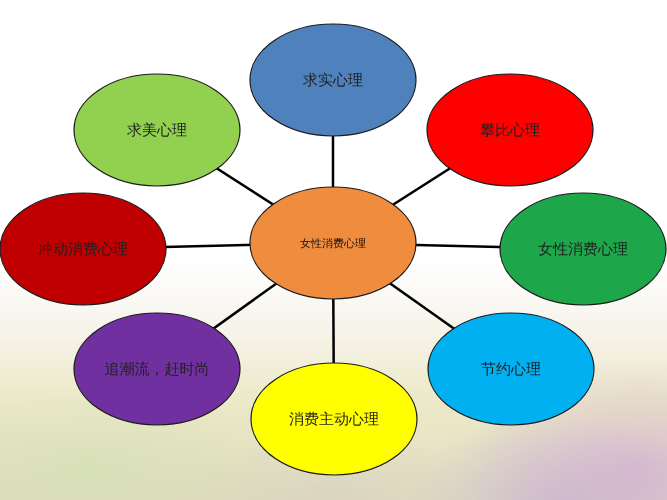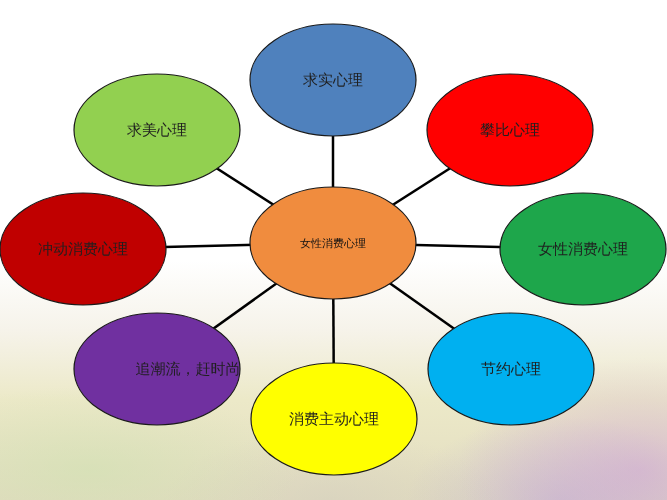--- a/index.html
+++ b/index.html
@@ -52,16 +52,16 @@
     </g>
 </svg>
 
 <div id="labels">
   <div class="label center" style="left: 333px; top: 243px;">女性消费心理</div>
   <div class="label" style="left: 333px; top: 80px;">求实心理</div>
   <div class="label" style="left: 510px; top: 130px;">攀比心理</div>
   <div class="label" style="left: 583px; top: 249px;">女性消费心理</div>
   <div class="label" style="left: 511px; top: 369px;">节约心理</div>
   <div class="label" style="left: 334px; top: 419px;">消费主动心理</div>
-  <div class="label" style="left: 157px; top: 369px; margin-left: 31px;">追潮流，赶时尚</div>
+  <div class="label" style="left: 157px; top: 369px;">追潮流，赶时尚</div>
   <div class="label" style="left: 83px; top: 249px; font-family: Liberation Mono, monospace;">冲动消费心理</div>
   <div class="label" style="left: 157px; top: 130px;">求美心理</div>
 </div>
 
 </body></html>

